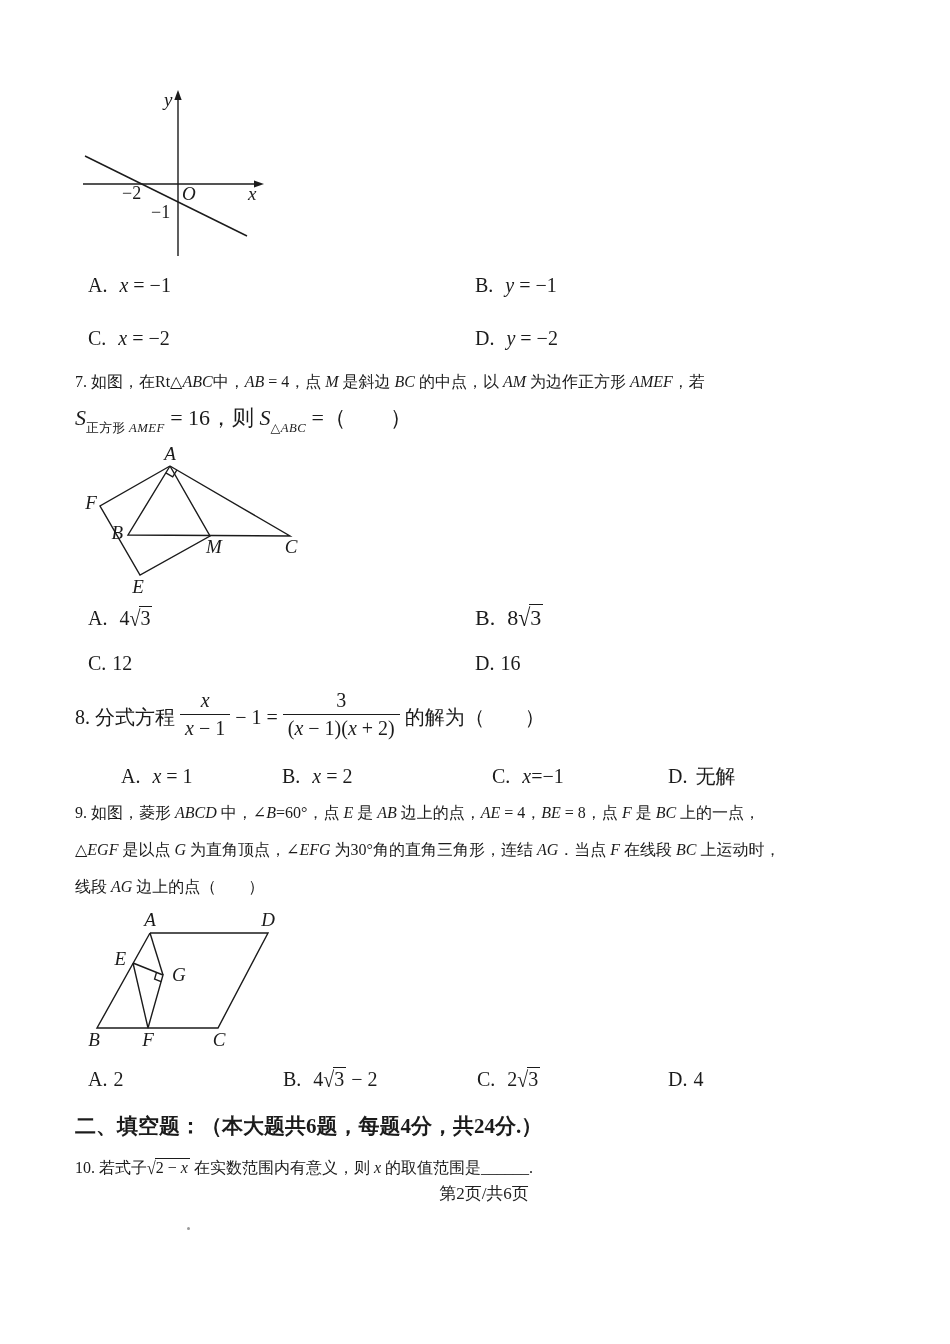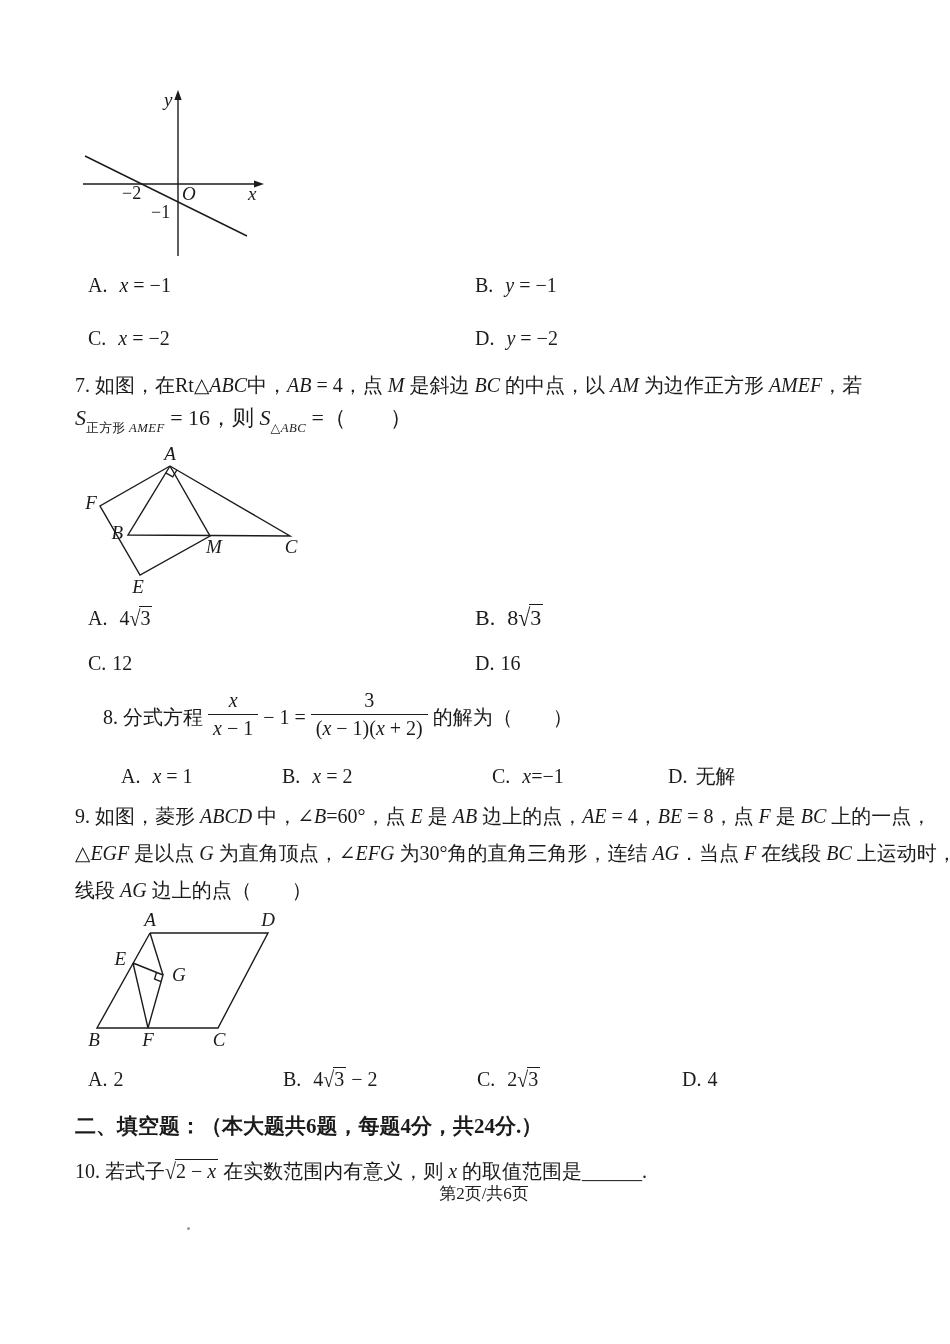--- a/index.html
+++ b/index.html
@@ -2,32 +2,32 @@
 <html><head>
 <meta charset="utf-8">
 <style>
   html,body{margin:0;padding:0;}
   body{
     width:950px;height:1344px;position:relative;background:#ffffff;
     font-family:"Liberation Serif","DejaVu Serif",serif;color:#1b1b1b;
     overflow:hidden;
   }
   .abs{position:absolute;}
-  .q{font-size:20px;line-height:1.3;white-space:nowrap;}
+  .q{font-size:16px;line-height:1.3;white-space:nowrap;}
   .it{font-style:italic;}
   .subsc{font-size:0.58em;vertical-align:-0.55em;letter-spacing:0.4px;}
   .sqrt{display:inline-block;white-space:nowrap;}
   .sqrt .rad{display:inline-block;transform:scaleY(1.12);margin-right:-1px;}
   .sqrt .vinc{display:inline-block;border-top:1.3px solid #1b1b1b;padding:0 2px 0 1px;line-height:1.15;}
   .frac{display:inline-block;vertical-align:middle;text-align:center;margin:0 5px;transform:translateY(-3px);}
   .frac .num{display:block;padding:0 5px 2px;border-bottom:1.3px solid #1b1b1b;}
   .frac .den{display:block;padding:2px 5px 0;}
   .opt{font-size:20px;line-height:1.3;white-space:nowrap;}
   .opt .lab{margin-right:12px;}
-  .stem-flex{display:flex;align-items:center;white-space:nowrap;font-size:20px;margin-left:28px;}
+  .stem-flex{display:flex;align-items:center;white-space:nowrap;font-size:20px;}
   .heading{font-size:21px;font-weight:700;white-space:nowrap;}
   .footer{width:950px;text-align:center;font-size:17px;color:#222;}
   svg{display:block;}
   svg text{font-size:19px;font-style:italic;fill:#1b1b1b;
     font-family:"Liberation Serif","DejaVu Serif",serif;}
   svg text.upright{font-style:normal;font-size:18px;}
   svg line, svg polyline{stroke:#1b1b1b;stroke-width:1.4;fill:none;}
   svg polygon{fill:#1b1b1b;stroke:none;}
   .speck{width:3px;height:3px;border-radius:50%;background:#9a9a9a;}
 </style>
@@ -104,20 +104,20 @@
   <text x="48" y="52" text-anchor="end">E</text>
   <text x="94" y="68" text-anchor="start">G</text>
   <text x="16" y="133" text-anchor="middle">B</text>
   <text x="70" y="133" text-anchor="middle">F</text>
   <text x="141" y="133" text-anchor="middle">C</text>
 </svg>
 
 <div class="abs opt" style="left:88px;top:1066px;"><span class="lab" style="margin-right:6px;">A.</span><span><span>2</span></span></div>
 <div class="abs opt" style="left:283px;top:1066px;"><span class="lab">B.</span><span><span>4</span><span class="sqrt"><span class="rad">√</span><span class="vinc">3</span></span><span> − 2</span></span></div>
 <div class="abs opt" style="left:477px;top:1066px;"><span class="lab">C.</span><span><span>2</span><span class="sqrt"><span class="rad">√</span><span class="vinc">3</span></span></span></div>
-<div class="abs opt" style="left:668px;top:1066px;margin-left:14px;"><span class="lab" style="margin-right:6px;">D.</span><span><span>4</span></span></div>
+<div class="abs opt" style="left:668px;top:1066px;"><span class="lab" style="margin-right:6px;">D.</span><span><span>4</span></span></div>
 
 <div class="abs heading" style="left:75px;top:1112px;">二、填空题：（本大题共6题，每题4分，共24分.）</div>
 
 <div class="abs q" style="left:75px;top:1158px;"><span>10. 若式子</span><span class="sqrt"><span class="rad">√</span><span class="vinc"><span>2 − </span><span class="it">x</span></span></span><span> 在实数范围内有意义，则 </span><span class="it">x</span><span> 的取值范围是______.</span></div>
 
 <div class="abs footer" style="left:0;top:1182px;padding-left:9px;">第2页/共6页</div>
 <div class="abs speck" style="left:187px;top:1227px;"></div>
 
 </body></html>

